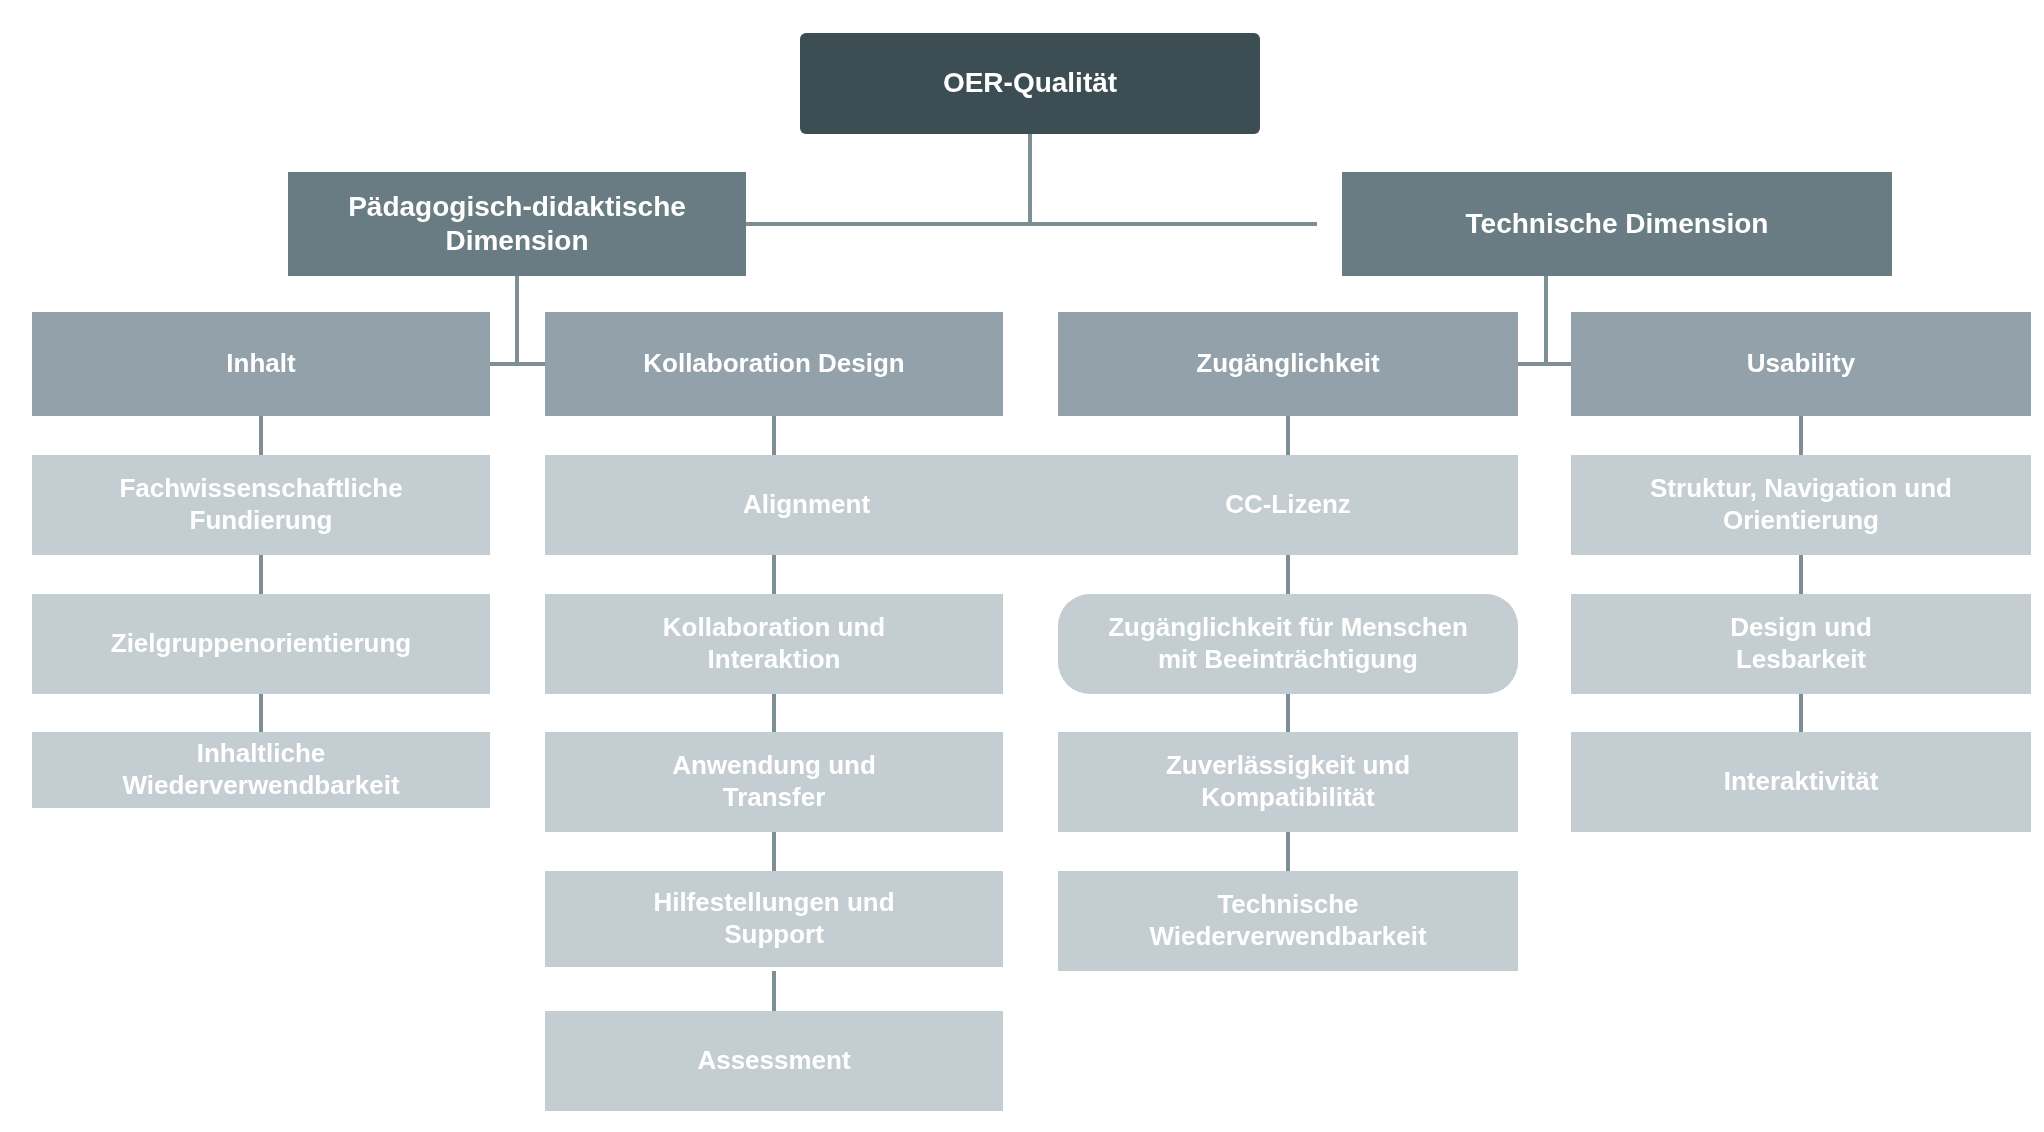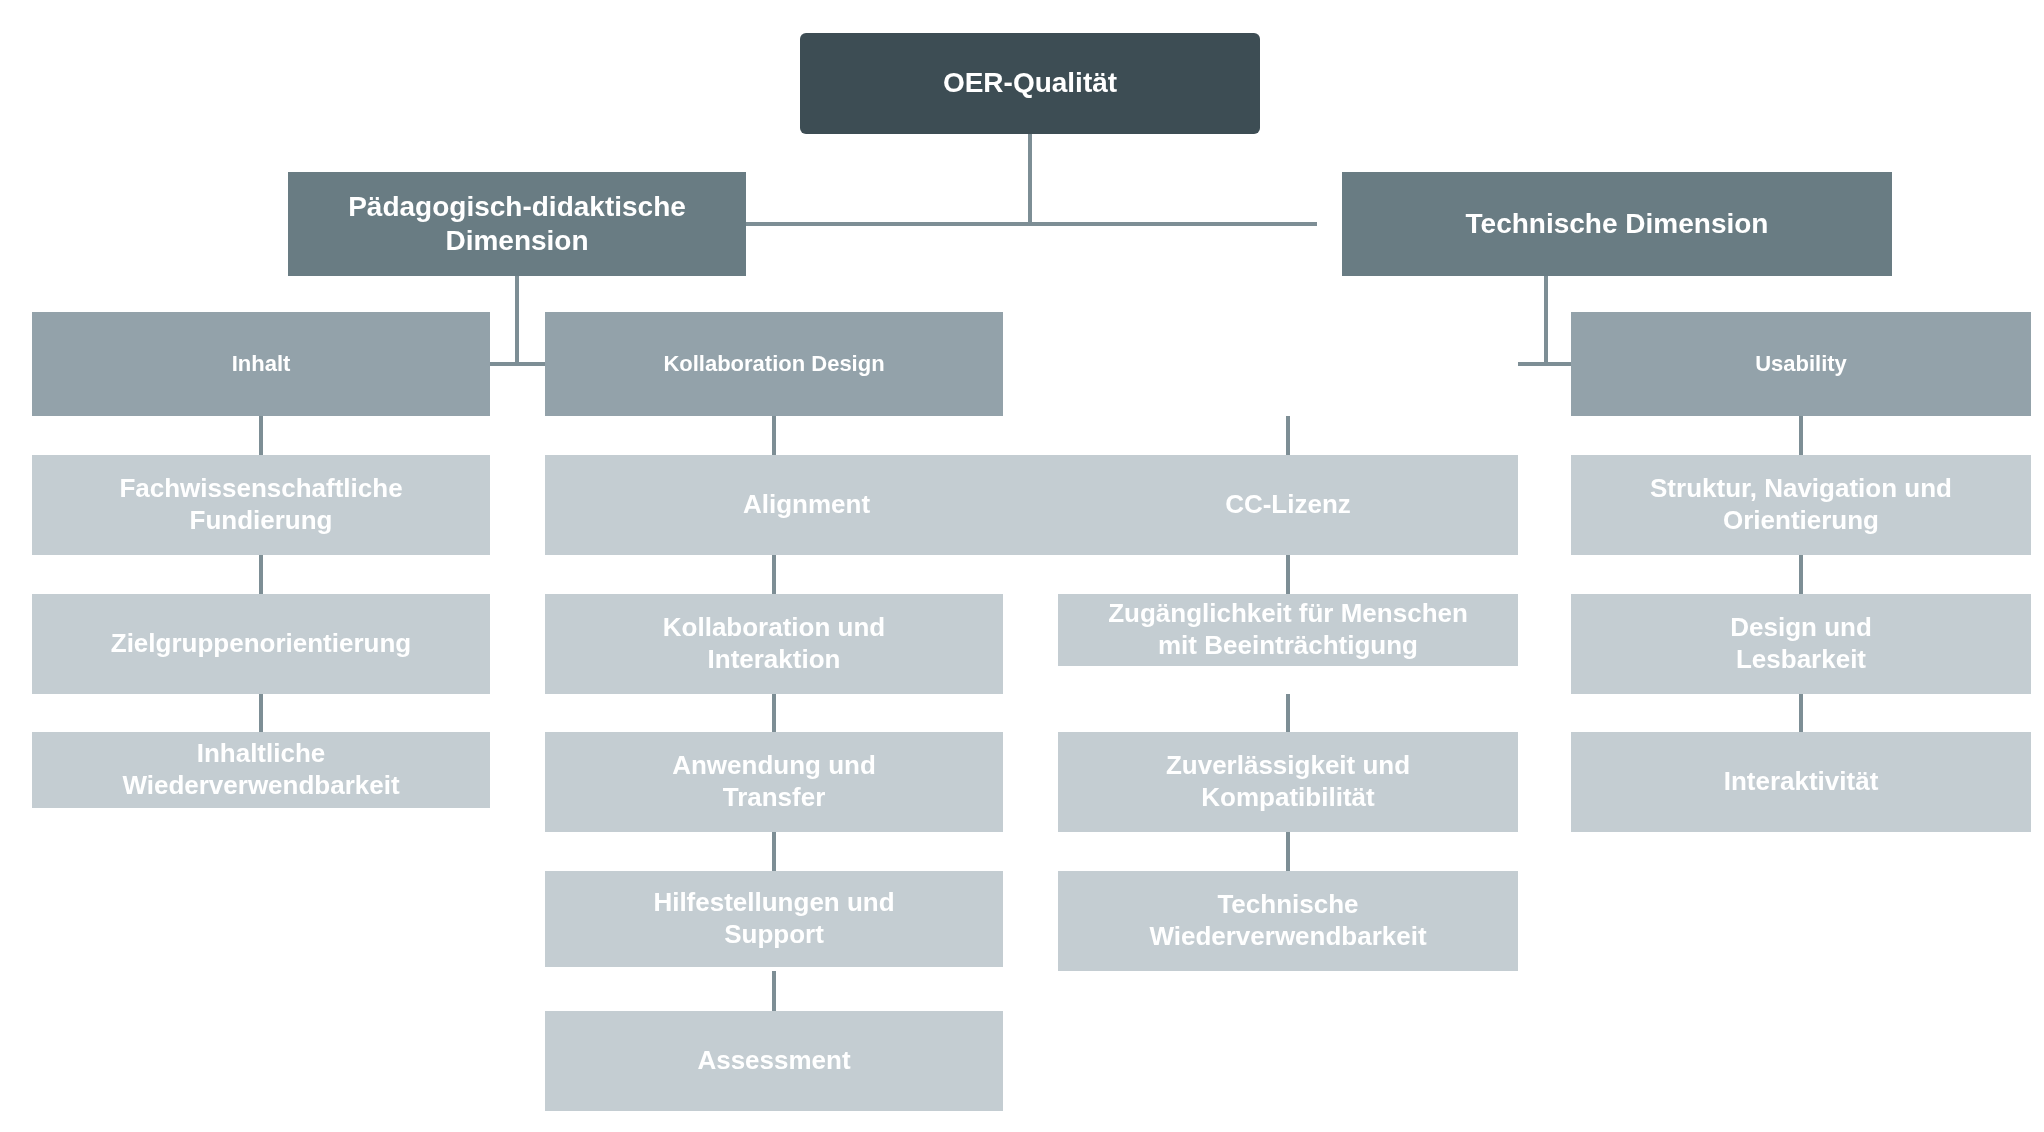--- a/index.html
+++ b/index.html
@@ -30,21 +30,21 @@
     justify-content: center;
     text-align: center;
     color: var(--text);
     font-weight: 700;
     white-space: pre-line;
     line-height: 1.22;
     padding: 0 18px;
   }
   .lvl-root     { background: var(--root); font-size: 28px; }
   .lvl-dim      { background: var(--dimension); font-size: 28px; }
-  .lvl-cat      { background: var(--category); font-size: 22px; }
+  .lvl-cat      { background: var(--category); font-size: 26px; }
   .lvl-item     { background: var(--item); font-size: 26px; }
   .line {
     position: absolute;
     background: var(--line);
   }
 </style>
 </head>
 <body>
 
 <div class="canvas">
@@ -78,39 +78,40 @@
   <div class="line" style="left:1799px; top:694px; width:4px; height:38px;"></div>
 
   <div class="box lvl-root" style="left:800px; top:33px; width:460px; height:101px;border-radius:6px;">OER-Qualität</div>
 
   <div class="box lvl-dim" style="left:288px; top:172px; width:458px; height:104px;">Pädagogisch-didaktische
 Dimension</div>
   <div class="box lvl-dim" style="left:1317px; top:172px; width:550px; height:104px;margin-left:25px;">Technische Dimension</div>
 
   <div class="box lvl-cat" style="left:32px; top:312px; width:458px; height:104px;">Inhalt</div>
   <div class="box lvl-cat" style="left:545px; top:312px; width:458px; height:104px;">Kollaboration Design</div>
+  <div class="box lvl-cat" style="left:1058px; top:312px; width:460px; height:104px;">Zugänglichkeit</div>
   <div class="box lvl-cat" style="left:1571px; top:312px; width:460px; height:104px;">Usability</div>
 
   <div class="box lvl-item" style="left:32px; top:455px; width:458px; height:100px;">Fachwissenschaftliche
 Fundierung</div>
   <div class="box lvl-item" style="left:32px; top:594px; width:458px; height:100px;">Zielgruppenorientierung</div>
   <div class="box lvl-item" style="left:32px; top:732px; width:458px; height:76px;">Inhaltliche
 Wiederverwendbarkeit</div>
 
   <div class="box lvl-item" style="left:545px; top:455px; width:523px; height:100px;">Alignment</div>
   <div class="box lvl-item" style="left:545px; top:594px; width:458px; height:100px;">Kollaboration und
 Interaktion</div>
   <div class="box lvl-item" style="left:545px; top:732px; width:458px; height:100px;text-align:center;">Anwendung und
 Transfer</div>
   <div class="box lvl-item" style="left:545px; top:871px; width:458px; height:96px;">Hilfestellungen und
 Support</div>
   <div class="box lvl-item" style="left:545px; top:1011px; width:458px; height:100px;">Assessment</div>
 
   <div class="box lvl-item" style="left:1058px; top:455px; width:460px; height:100px;">CC-Lizenz</div>
-  <div class="box lvl-item" style="left:1058px; top:594px; width:460px; height:72px;">Zugänglichkeit für Menschen
+  <div class="box lvl-item" style="left:1058px; top:594px; width:460px; height:100px;border-radius:32px;">Zugänglichkeit für Menschen
 mit Beeinträchtigung</div>
   <div class="box lvl-item" style="left:1058px; top:732px; width:460px; height:100px;">Zuverlässigkeit und
 Kompatibilität</div>
   <div class="box lvl-item" style="left:1058px; top:871px; width:460px; height:100px;">Technische
 Wiederverwendbarkeit</div>
 
   <div class="box lvl-item" style="left:1571px; top:455px; width:460px; height:100px;">Struktur, Navigation und
 Orientierung</div>
   <div class="box lvl-item" style="left:1571px; top:594px; width:460px; height:100px;">Design und
 Lesbarkeit</div>

